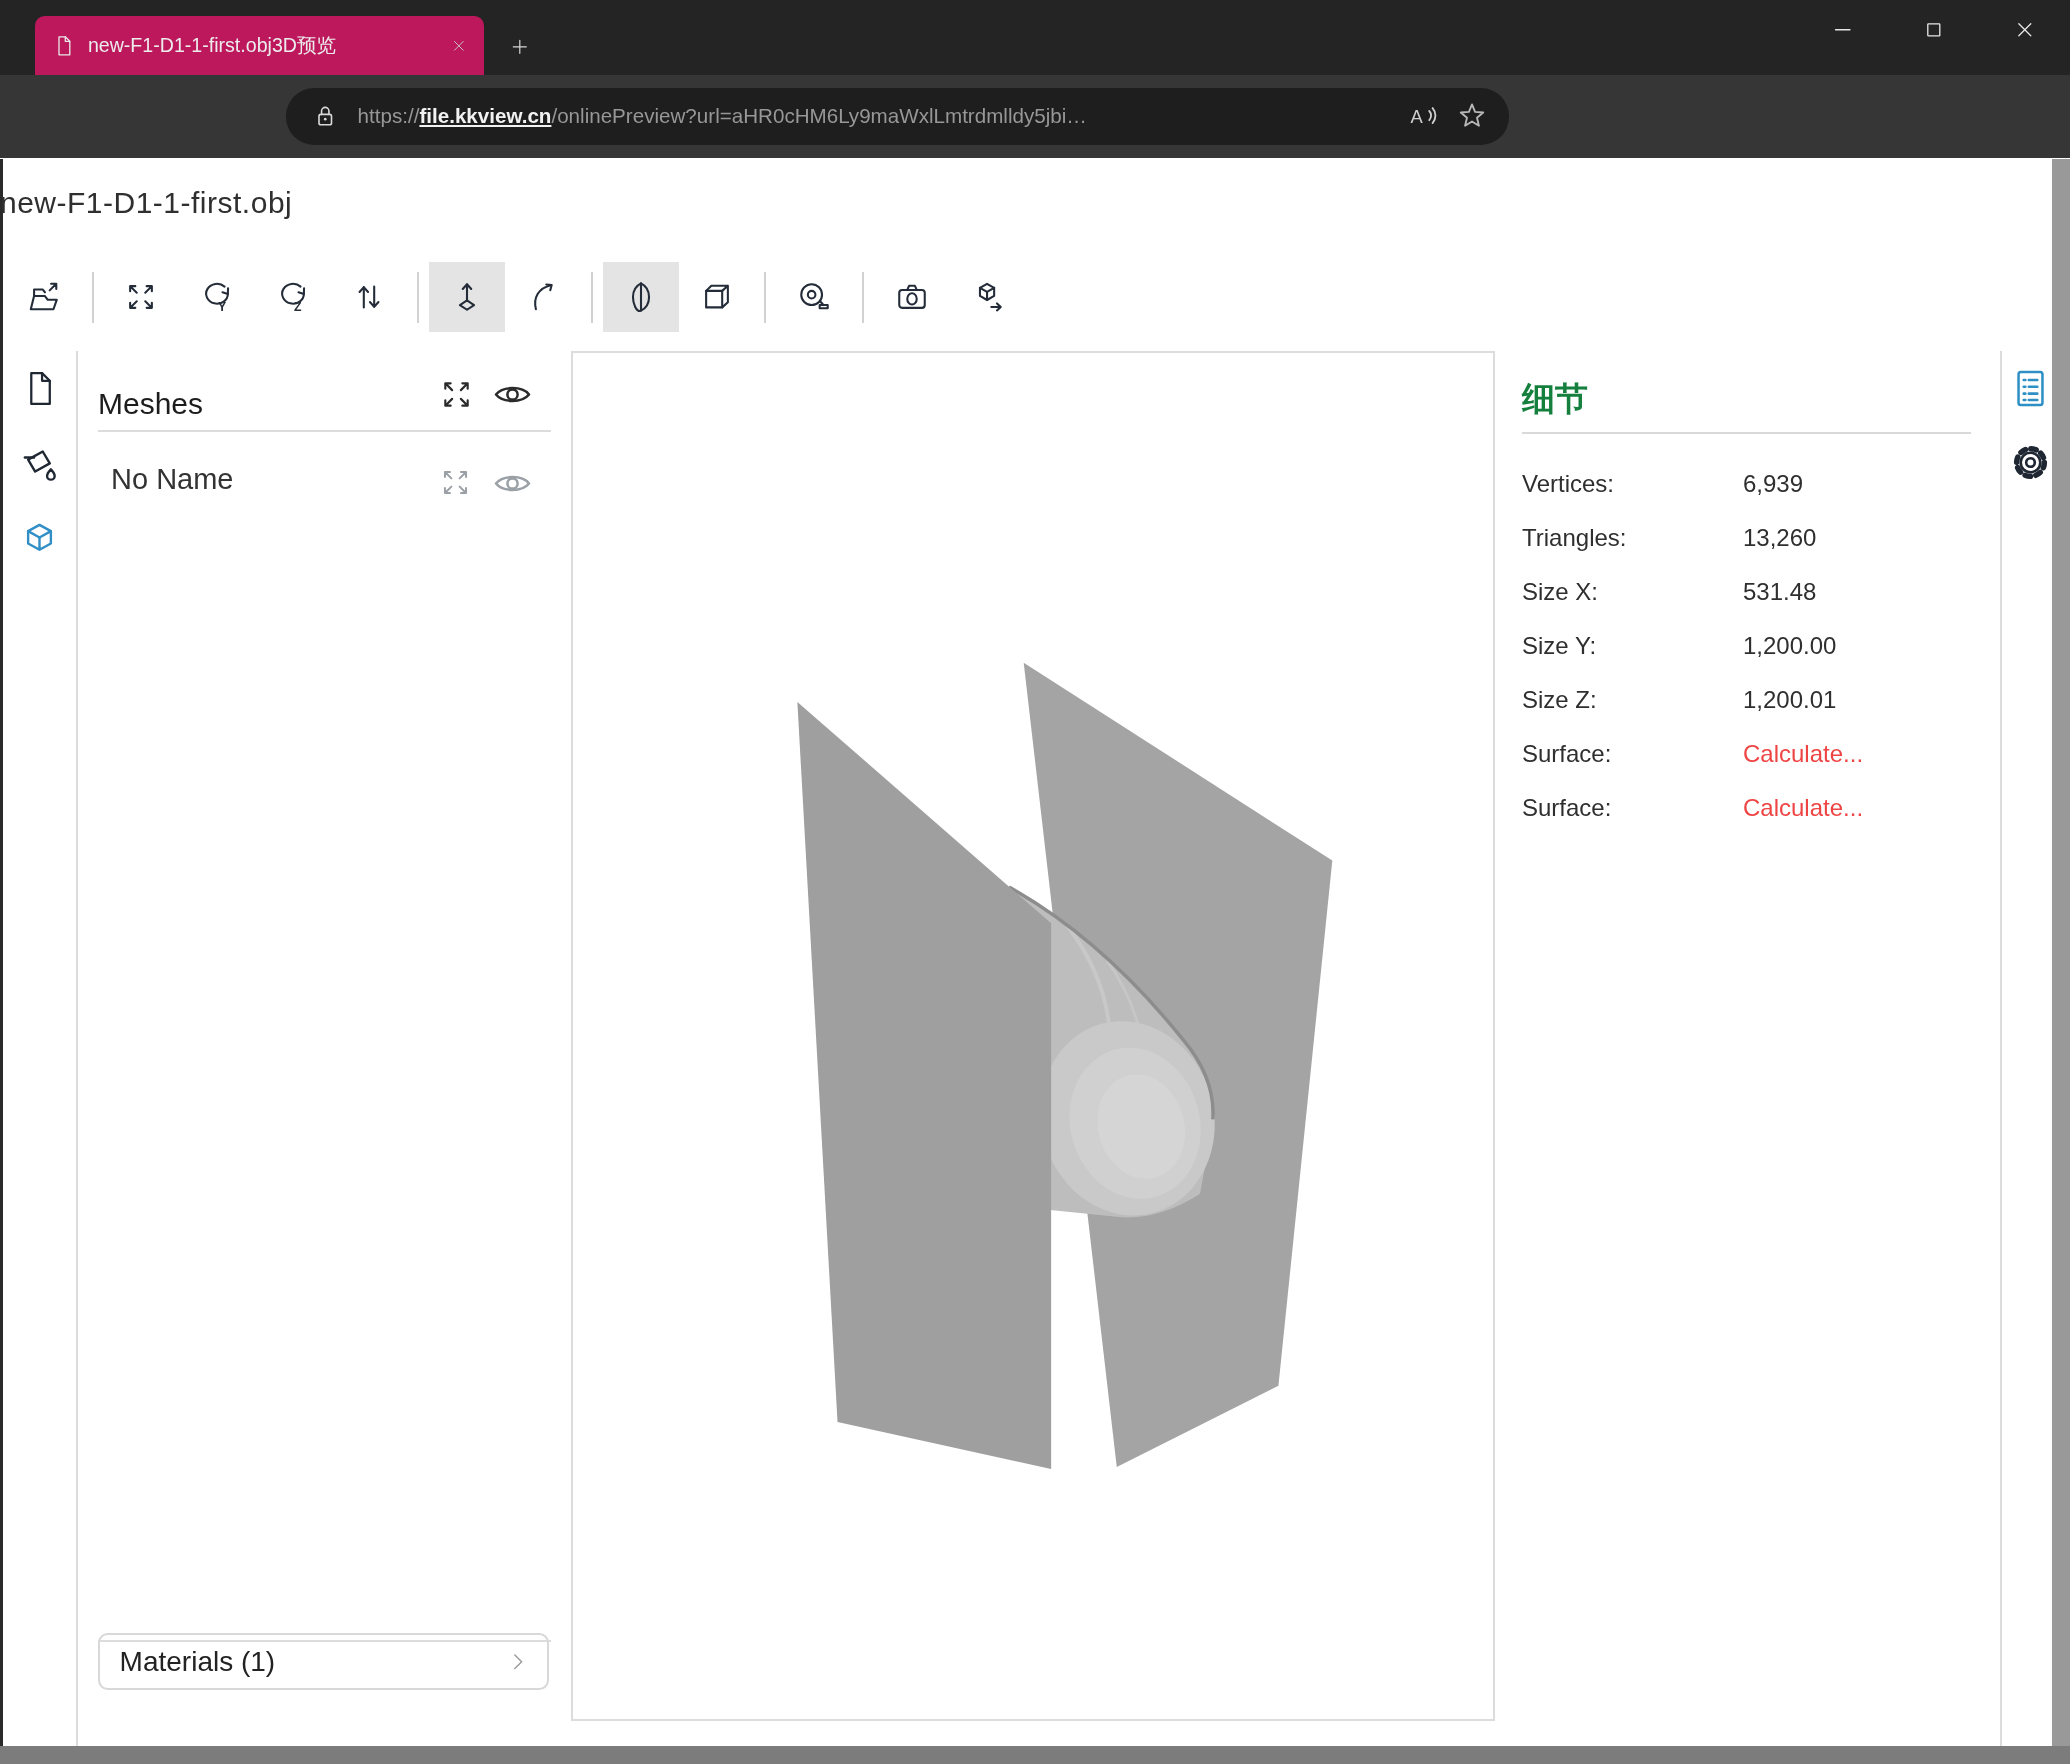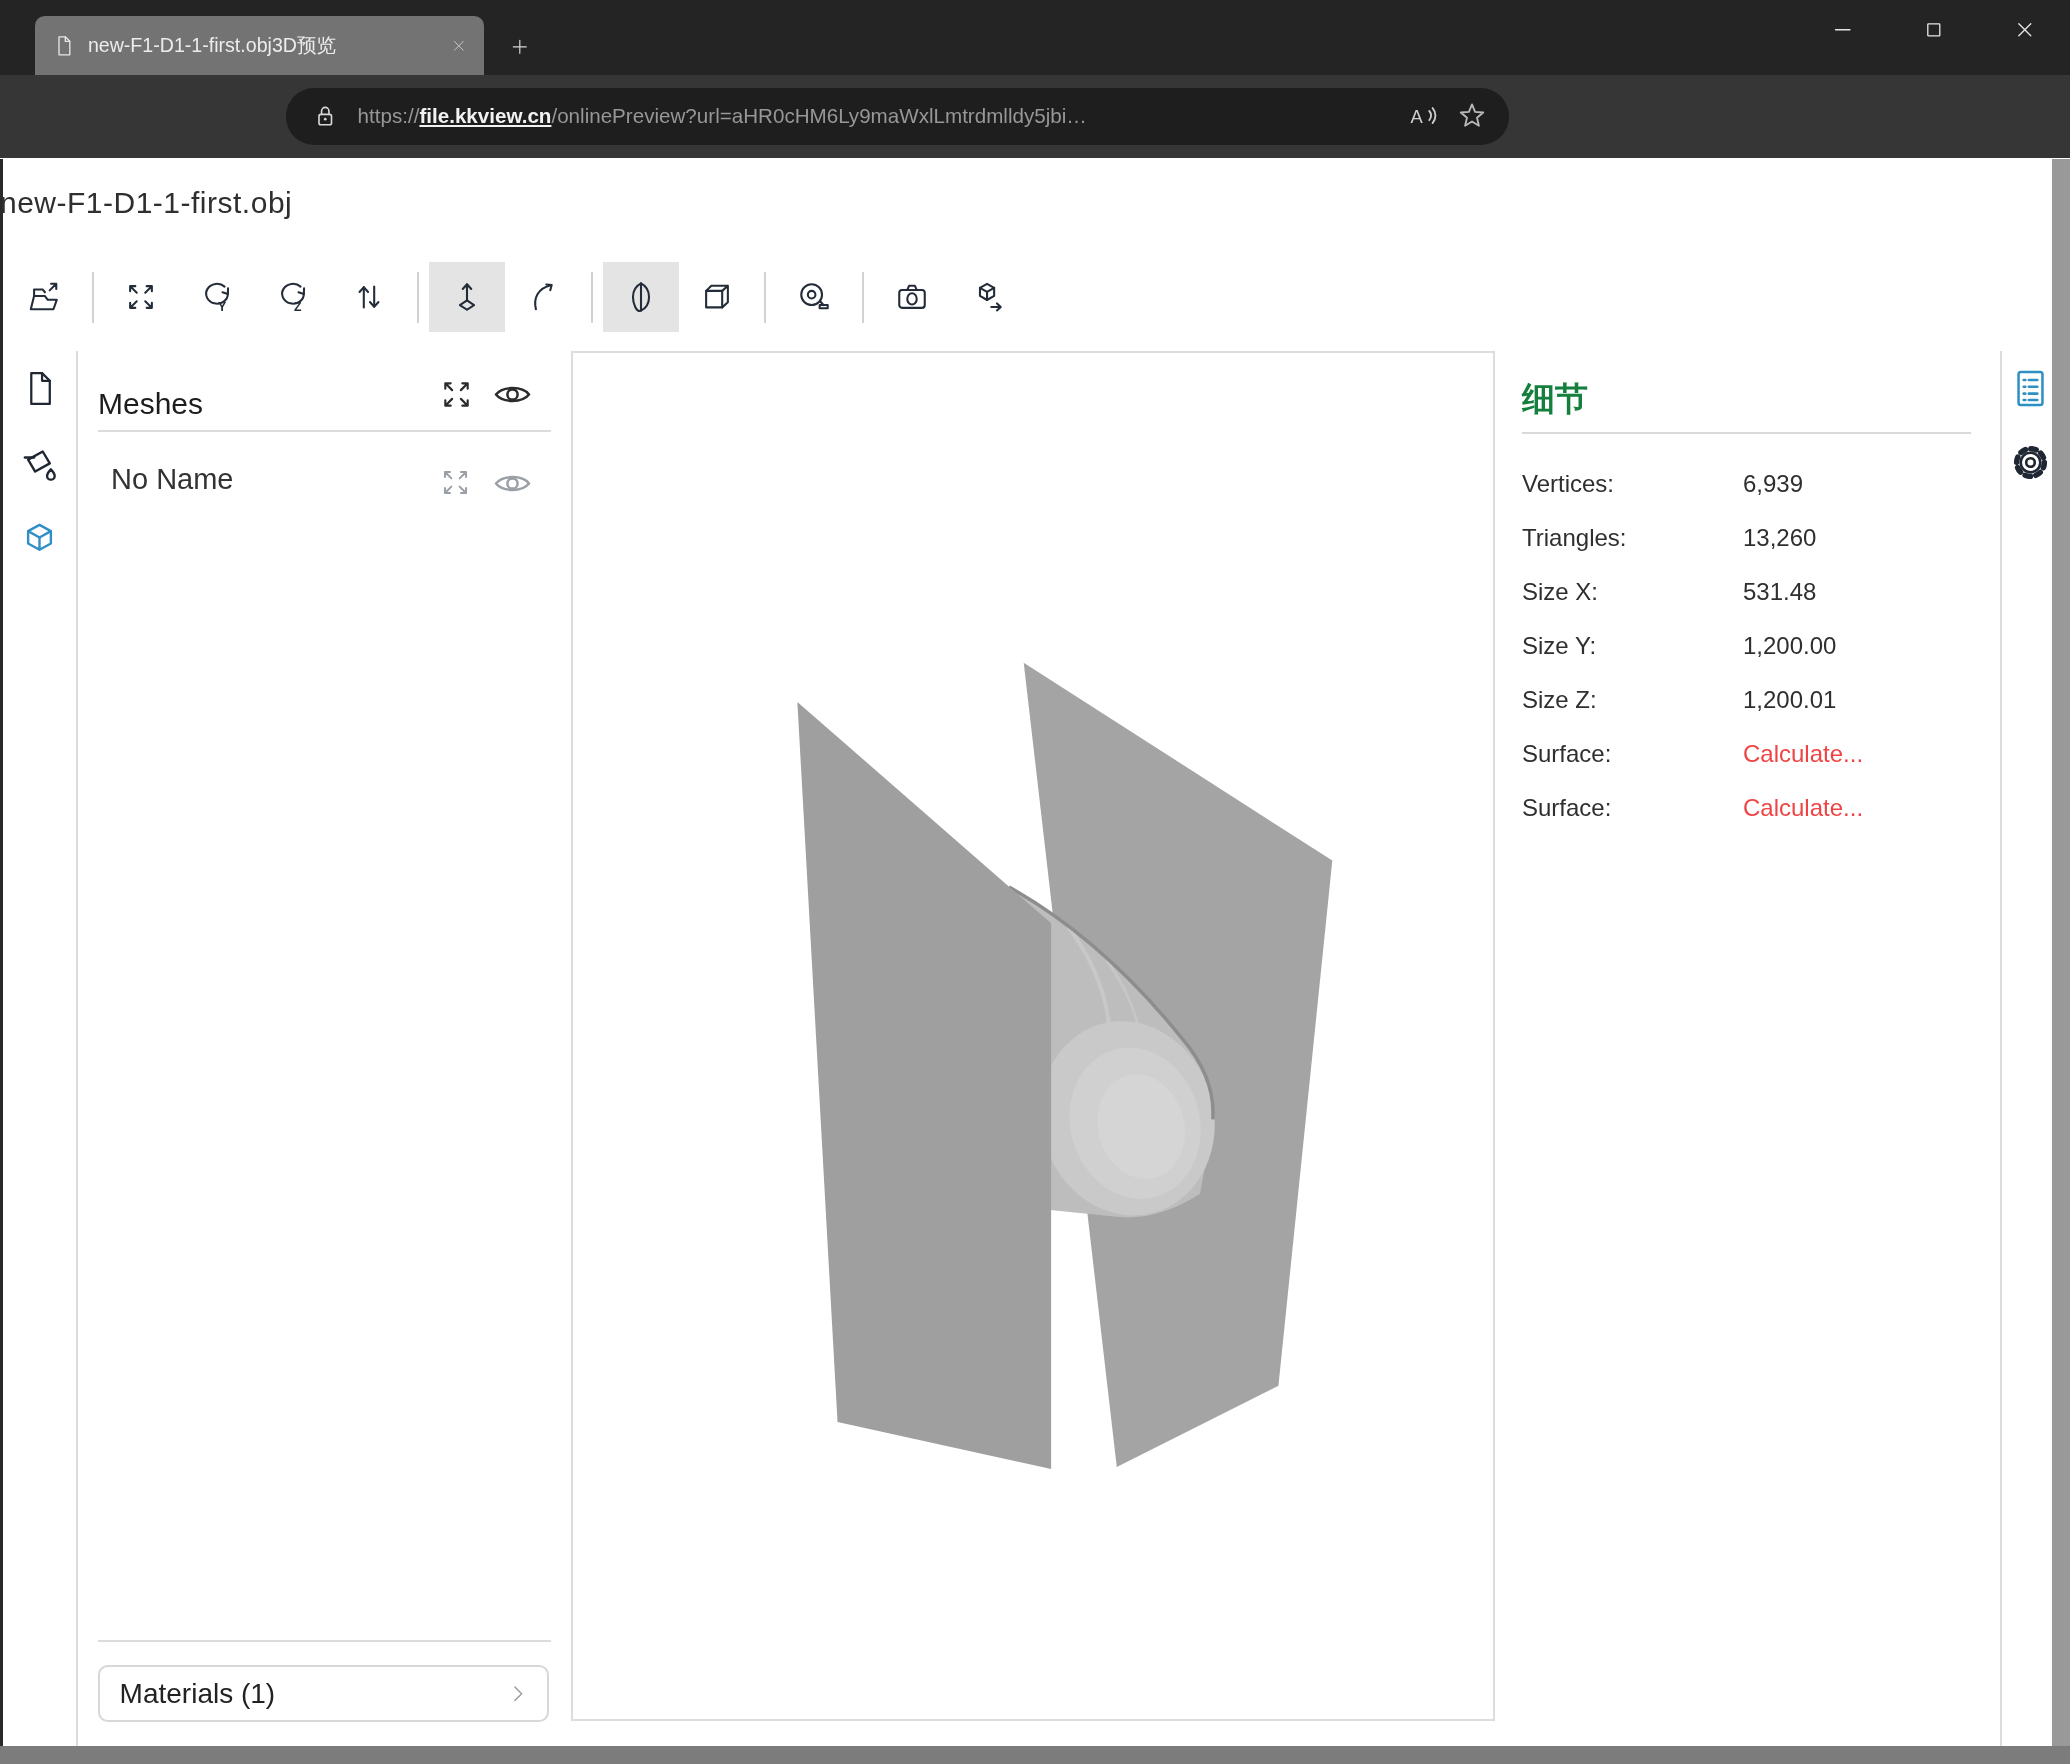--- a/index.html
+++ b/index.html
@@ -3,21 +3,21 @@
 <meta charset="utf-8">
 <style>
   html,body{margin:0;padding:0;background:#111;}
   #app{position:relative;width:2070px;height:1764px;background:#fff;
        font-family:"Liberation Sans","DejaVu Sans",sans-serif;overflow:hidden;}
   svg.ic{display:block;}
   .sym{fill:none;stroke:currentColor;stroke-width:2.2;stroke-linecap:round;stroke-linejoin:round;}
 
   
   #tabstrip{position:absolute;left:0;top:0;width:2070px;height:75px;background:#242424;}
-  #tab{position:absolute;left:35px;top:15.7px;width:449px;height:60px;background:#737373;
+  #tab{position:absolute;left:35px;top:15.7px;width:449px;height:60px;background:#be185d;
        border-radius:9.8px 9.8px 0 0;display:flex;align-items:center;padding:0 17.6px;box-sizing:border-box;}
   #tab .t-icon{color:#e8e8e8;}
   #tab .t-title{color:#ececec;font-size:19.6px;margin-left:13.7px;flex:1;white-space:nowrap;overflow:hidden;}
   #tab .t-close{color:#c9c9c9;margin-left:9.8px;}
   #newtab{position:absolute;left:502px;top:29px;width:35px;height:35px;display:flex;align-items:center;justify-content:center;color:#d6d6d6;}
   #winctl{position:absolute;right:0;top:0;height:59px;display:flex;}
   #winctl .wbtn{width:91px;height:59px;display:flex;align-items:center;justify-content:center;color:#e6e6e6;}
 
   #navbar{position:absolute;left:0;top:75px;width:2070px;height:83px;background:#363636;}
   .nav-btn{position:absolute;top:97px;width:39px;height:39px;color:#e3e3e3;}
@@ -45,21 +45,21 @@
   #rail-div-l{position:absolute;left:76px;top:192px;width:2px;height:1395px;background:#dcdcdc;}
   #rail-div-r{position:absolute;left:2000px;top:192px;width:2px;height:1395px;background:#dcdcdc;}
 
   #meshes-title{position:absolute;left:98px;top:216px;font-size:30px;font-weight:500;color:#1d1d1d;margin-top:12px;}
   .panel-ic{position:absolute;color:#2b2b2b;}
   .panel-ic.dim{color:#9aa0a6;}
   #meshes-div{position:absolute;left:98px;top:271px;width:453px;height:2px;background:#dcdcdc;}
   #noname{position:absolute;left:111px;top:304px;font-size:29px;color:#333;}
 
   #mat-div{position:absolute;left:98px;top:1481px;width:453px;height:2px;background:#dcdcdc;}
-  #mat-btn{position:absolute;left:98px;top:1506px;width:451px;height:57px;border:2px solid #d8d8d8;border-radius:9.8px;
+  #mat-btn{position:absolute;left:98px;top:1474px;width:451px;height:57px;border:2px solid #d8d8d8;border-radius:9.8px;
            box-sizing:border-box;display:flex;align-items:center;justify-content:space-between;padding:0 17.6px 0 19.6px;}
   #mat-btn span{font-size:28px;color:#222;}
   #mat-btn .chev{color:#9b9b9b;}
 
   #canvas3d{position:absolute;left:571px;top:192px;width:924px;height:1370px;border:2px solid #dcdcdc;box-sizing:border-box;background:#fff;}
 
   #det-title{position:absolute;left:1522px;top:218px;font-size:33px;font-weight:700;color:#15803d;}
   #det-div{position:absolute;left:1522px;top:273px;width:449px;height:2px;background:#d9d9d9;}
   #det-rows{position:absolute;left:1522px;top:298px;width:457px;}
   .det-row{display:flex;align-items:center;height:54px;font-size:24px;color:#2f2f2f;}

